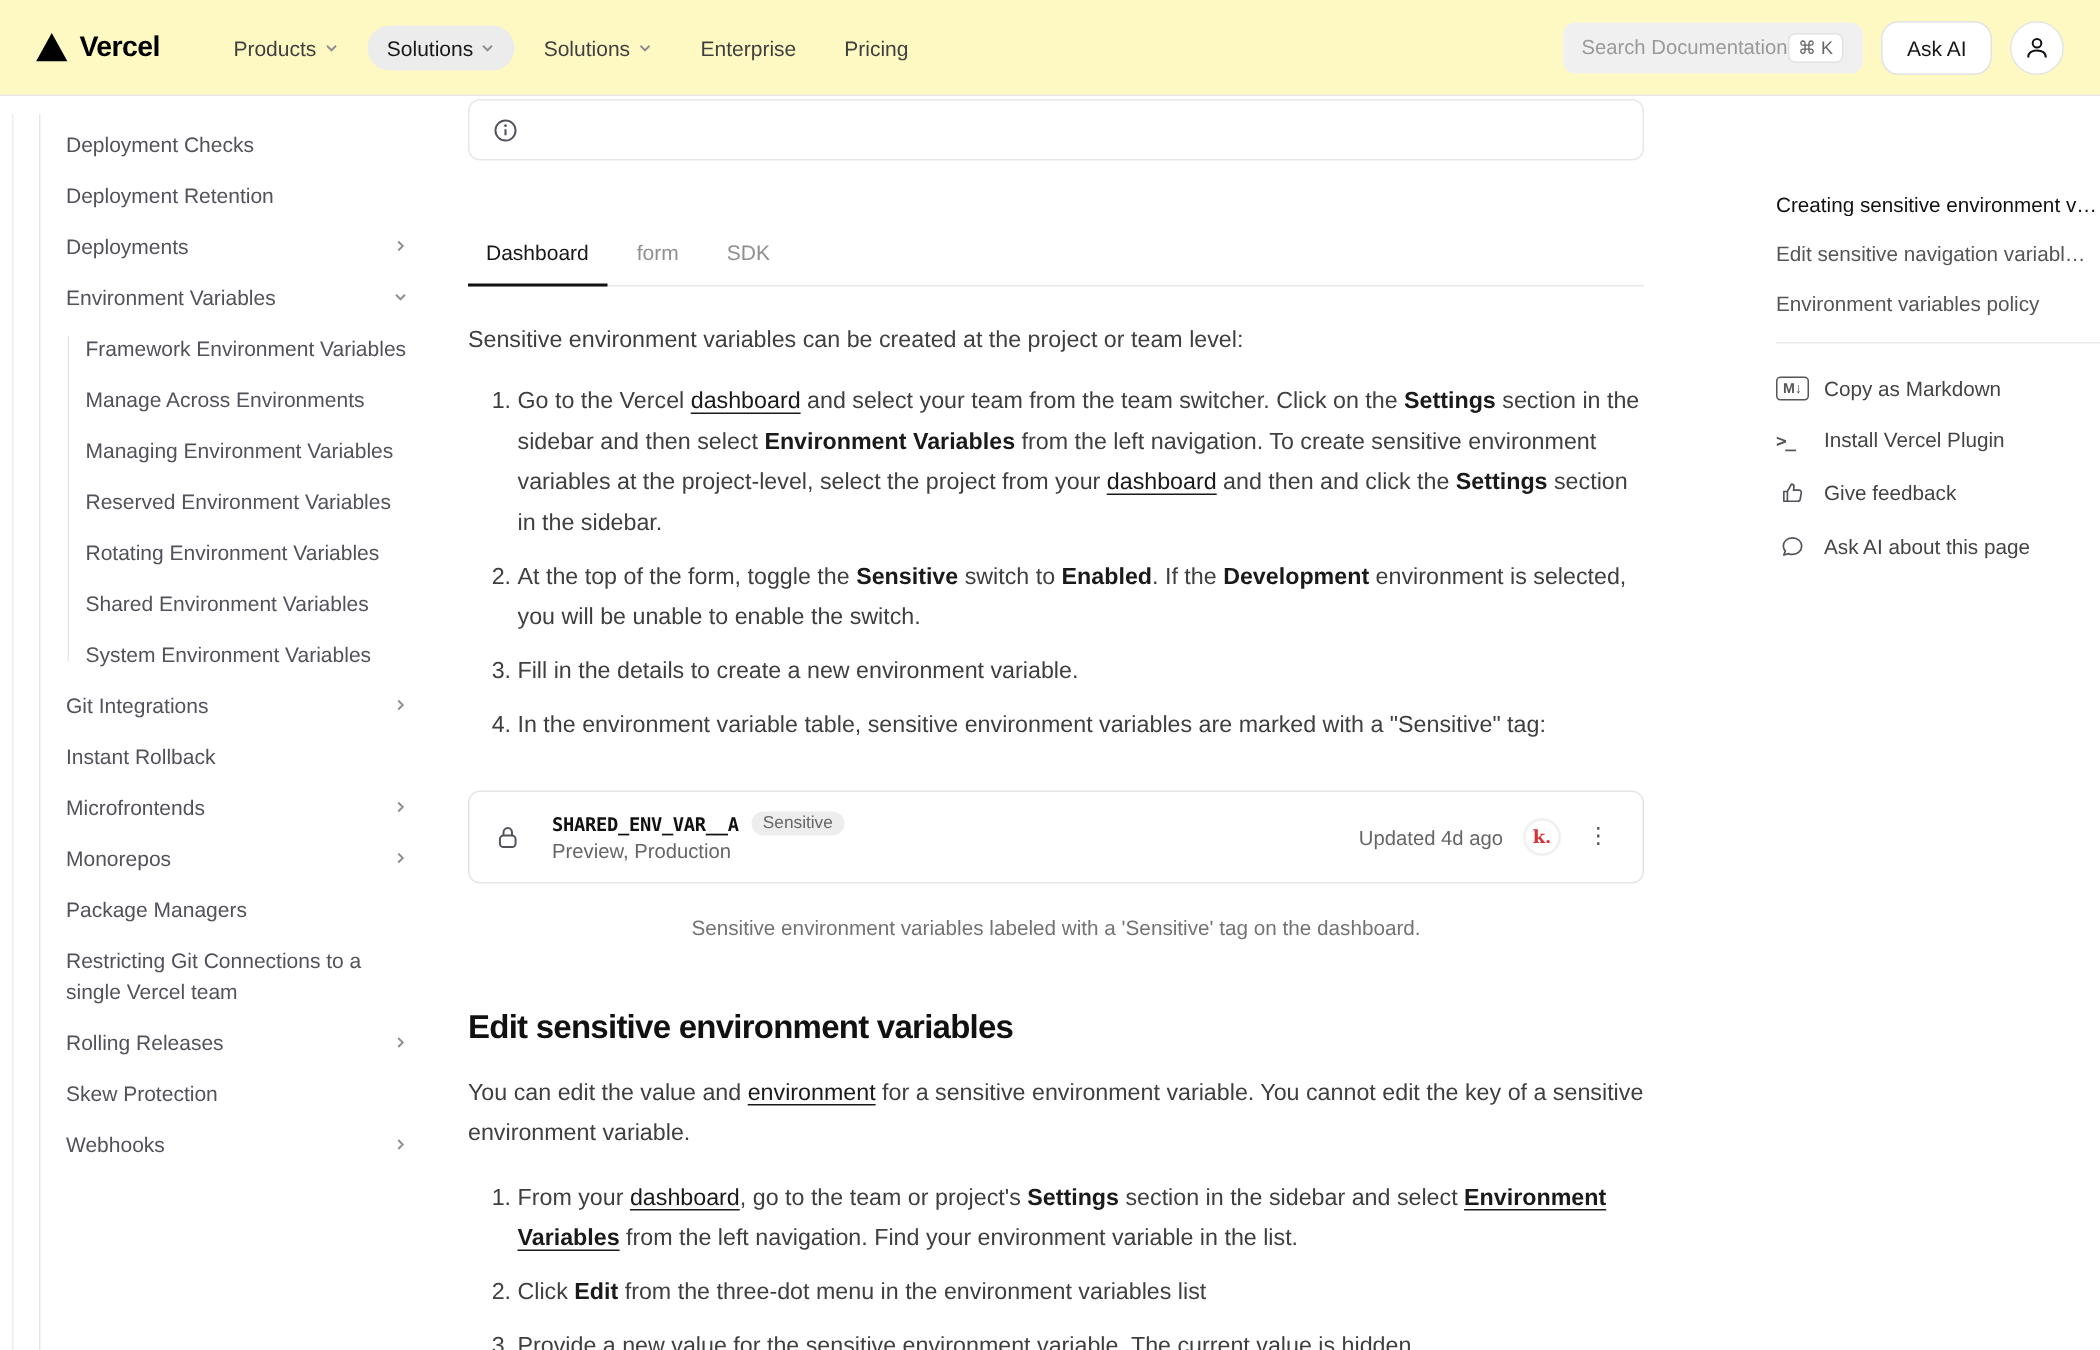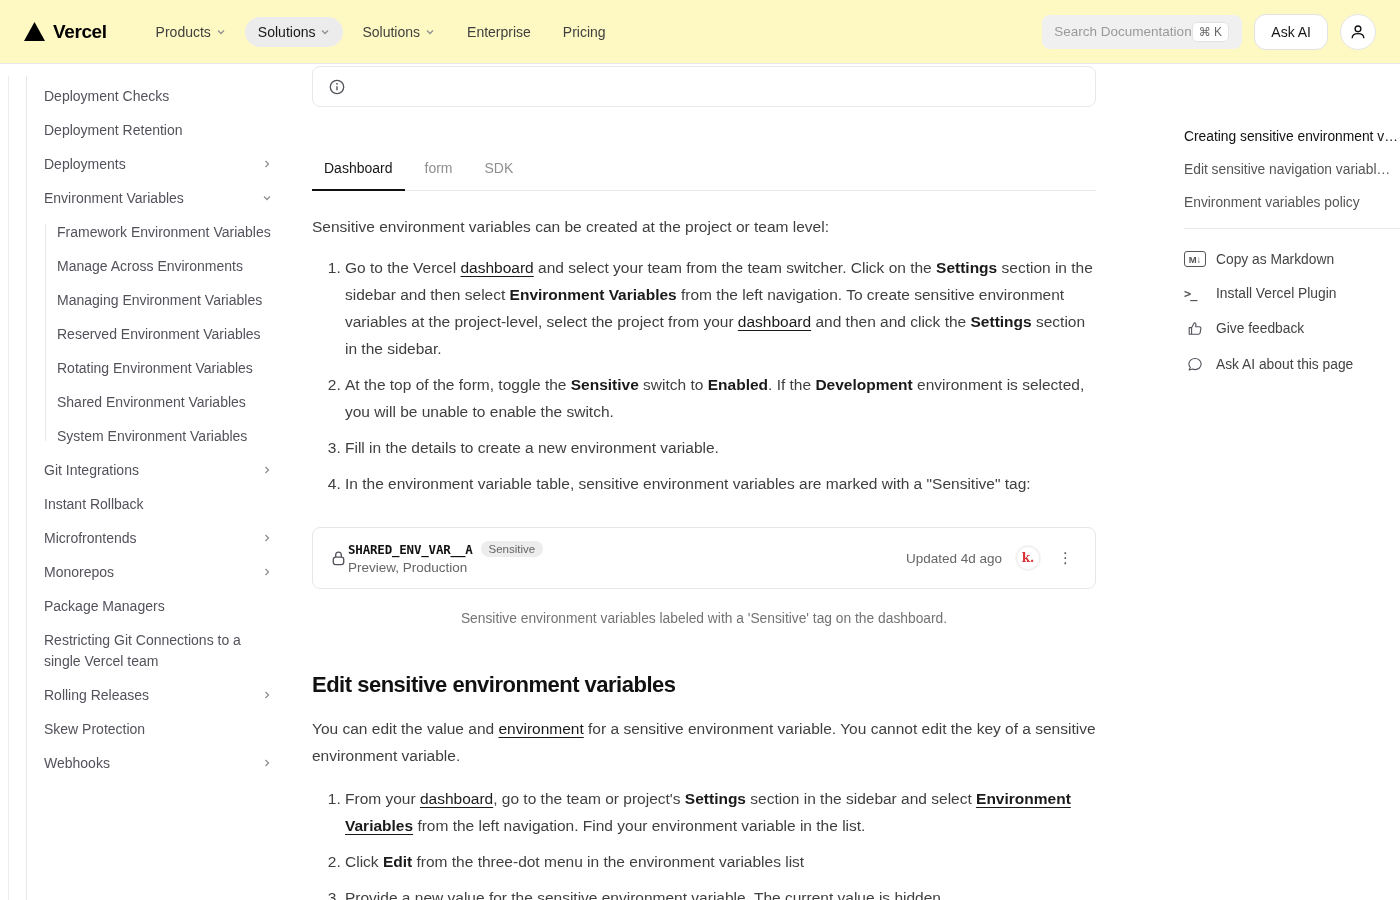--- a/index.html
+++ b/index.html
@@ -44,21 +44,21 @@
   .tab.active { color:#171717; font-weight:500; }
   .tab.active::after { content:""; position:absolute; left:0; right:0; bottom:-1px; height:2px; background:#111; }
   .intro { margin-top:22px; font-size:15.5px; line-height:27px; color:#3f3f3f; }
   ol.steps { margin:14px 0 0 0; padding-left:33px; }
   ol.steps li { font-size:15.5px; line-height:27px; color:#3f3f3f; margin-bottom:9px; }
   .b { font-weight:700; color:#1a1a1a; }
   a.lnk { color:#1a1a1a; text-decoration:underline; text-underline-offset:3px; cursor:pointer; }
   a.lnk.b { font-weight:700; }
 
   .env-card { margin-top:30px; border:1px solid #e6e6e6; border-radius:8px; background:#fff; height:62px; display:flex; align-items:center; padding:0 18px 0 16px; }
-  .env-left { display:flex; align-items:center; gap:0; }
+  .env-left { display:flex; align-items:center; gap:20px; }
   .env-name-row { display:flex; align-items:center; gap:8px; }
   .env-name { font-family:"DejaVu Sans Mono","Liberation Mono",monospace; font-weight:700; font-size:12.5px; letter-spacing:-0.2px; color:#111; }
   .env-badge { font-size:11.5px; color:#666; background:#ededed; border-radius:999px; padding:2px 8px; }
   .env-envs { font-size:13.5px; color:#666; margin-top:3px; }
   .env-right { margin-left:auto; display:flex; align-items:center; gap:14px; }
   .env-updated { font-size:13.5px; color:#666; }
   .env-avatar { width:24px; height:24px; border-radius:50%; background:#fff; border:1px solid #eee; box-shadow:0 0 0 1px #f5f5f5; display:flex; align-items:center; justify-content:center; font-family:"DejaVu Serif","Liberation Serif",serif; font-weight:700; font-size:12px; }
   .dots { color:#555; font-size:15px; letter-spacing:0; line-height:10px; cursor:pointer; padding:4px; }
   .caption { text-align:center; font-size:13.8px; color:#737373; margin-top:22px; }
 

